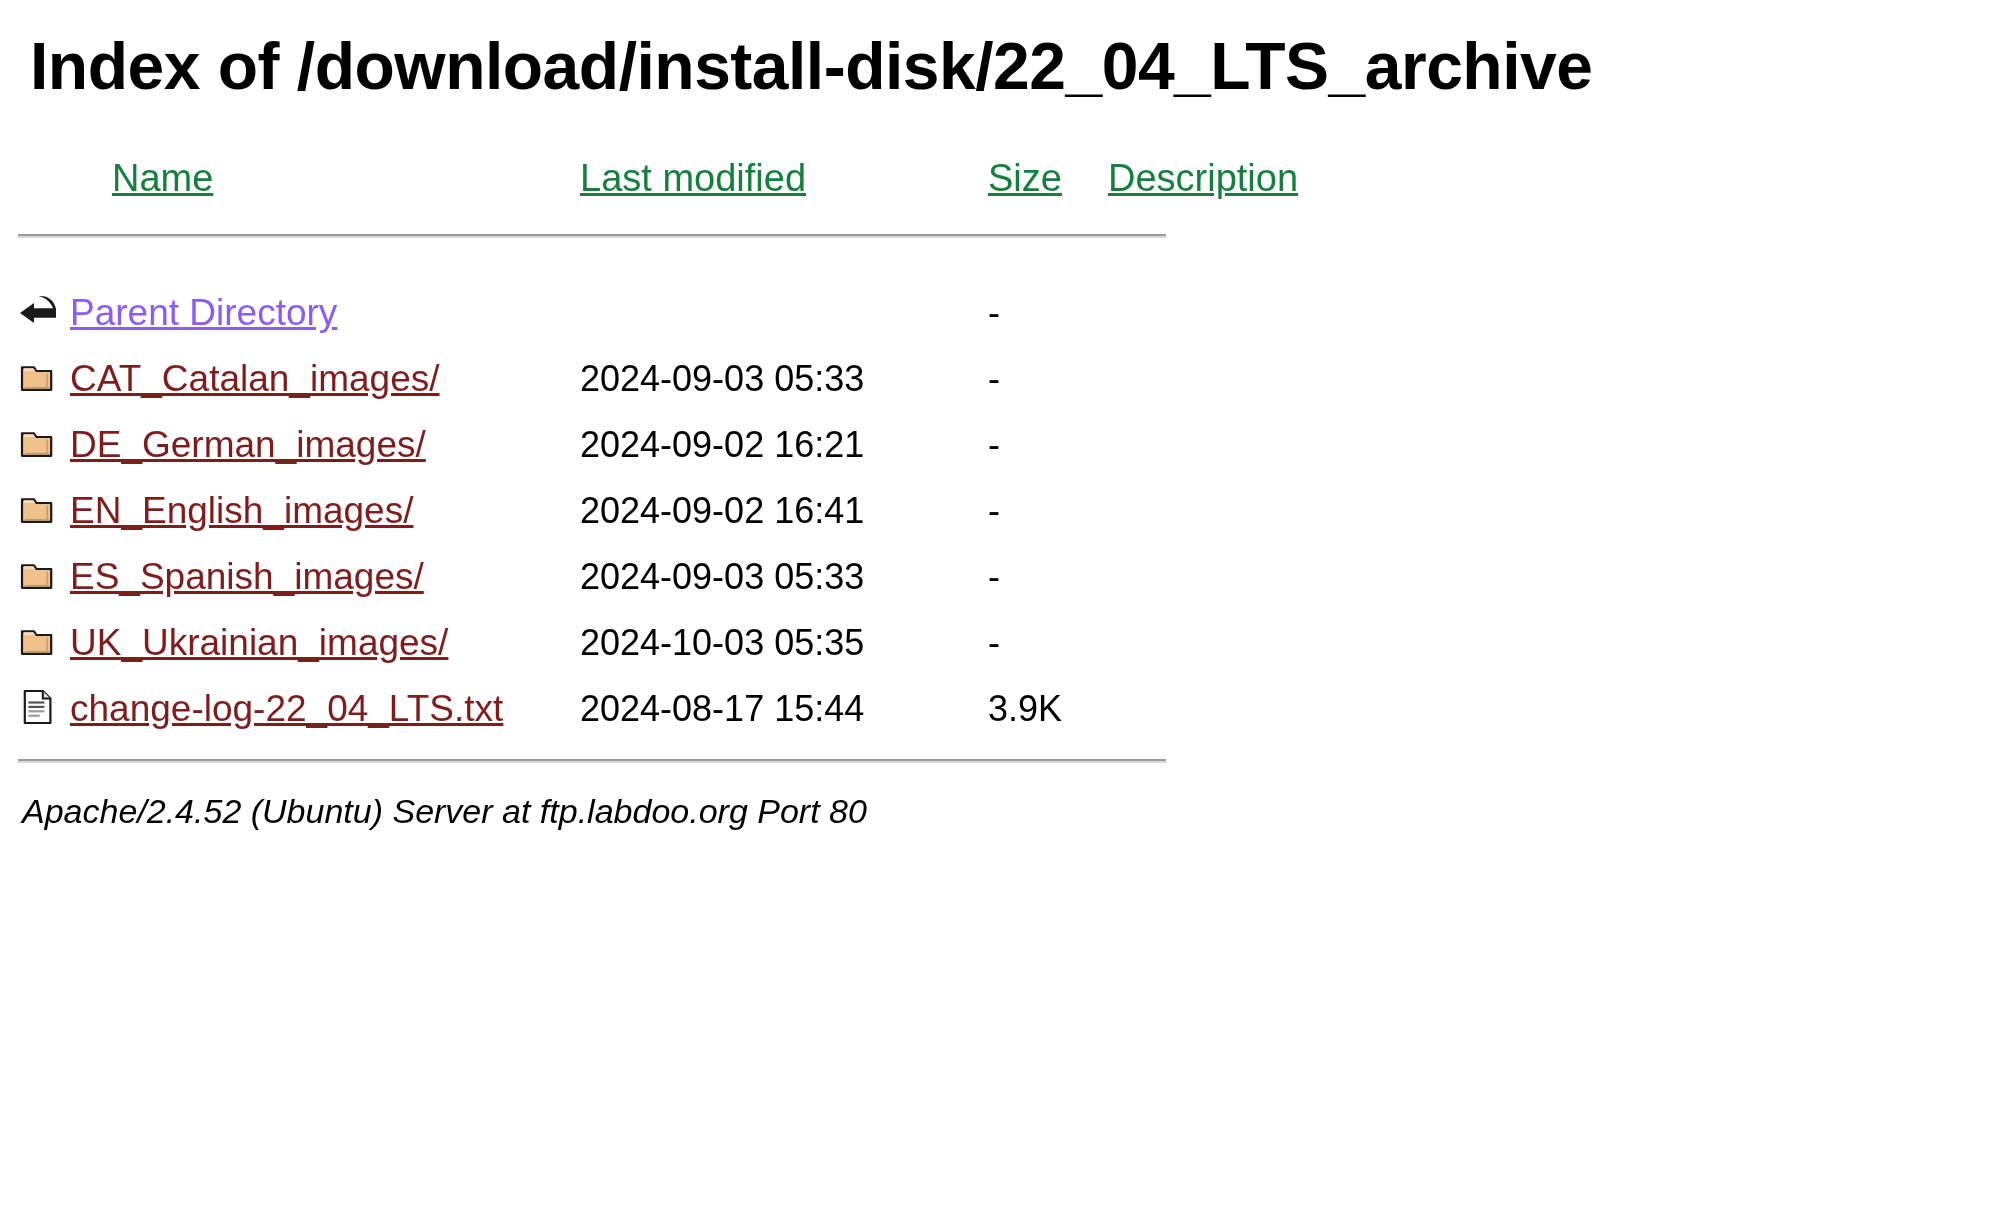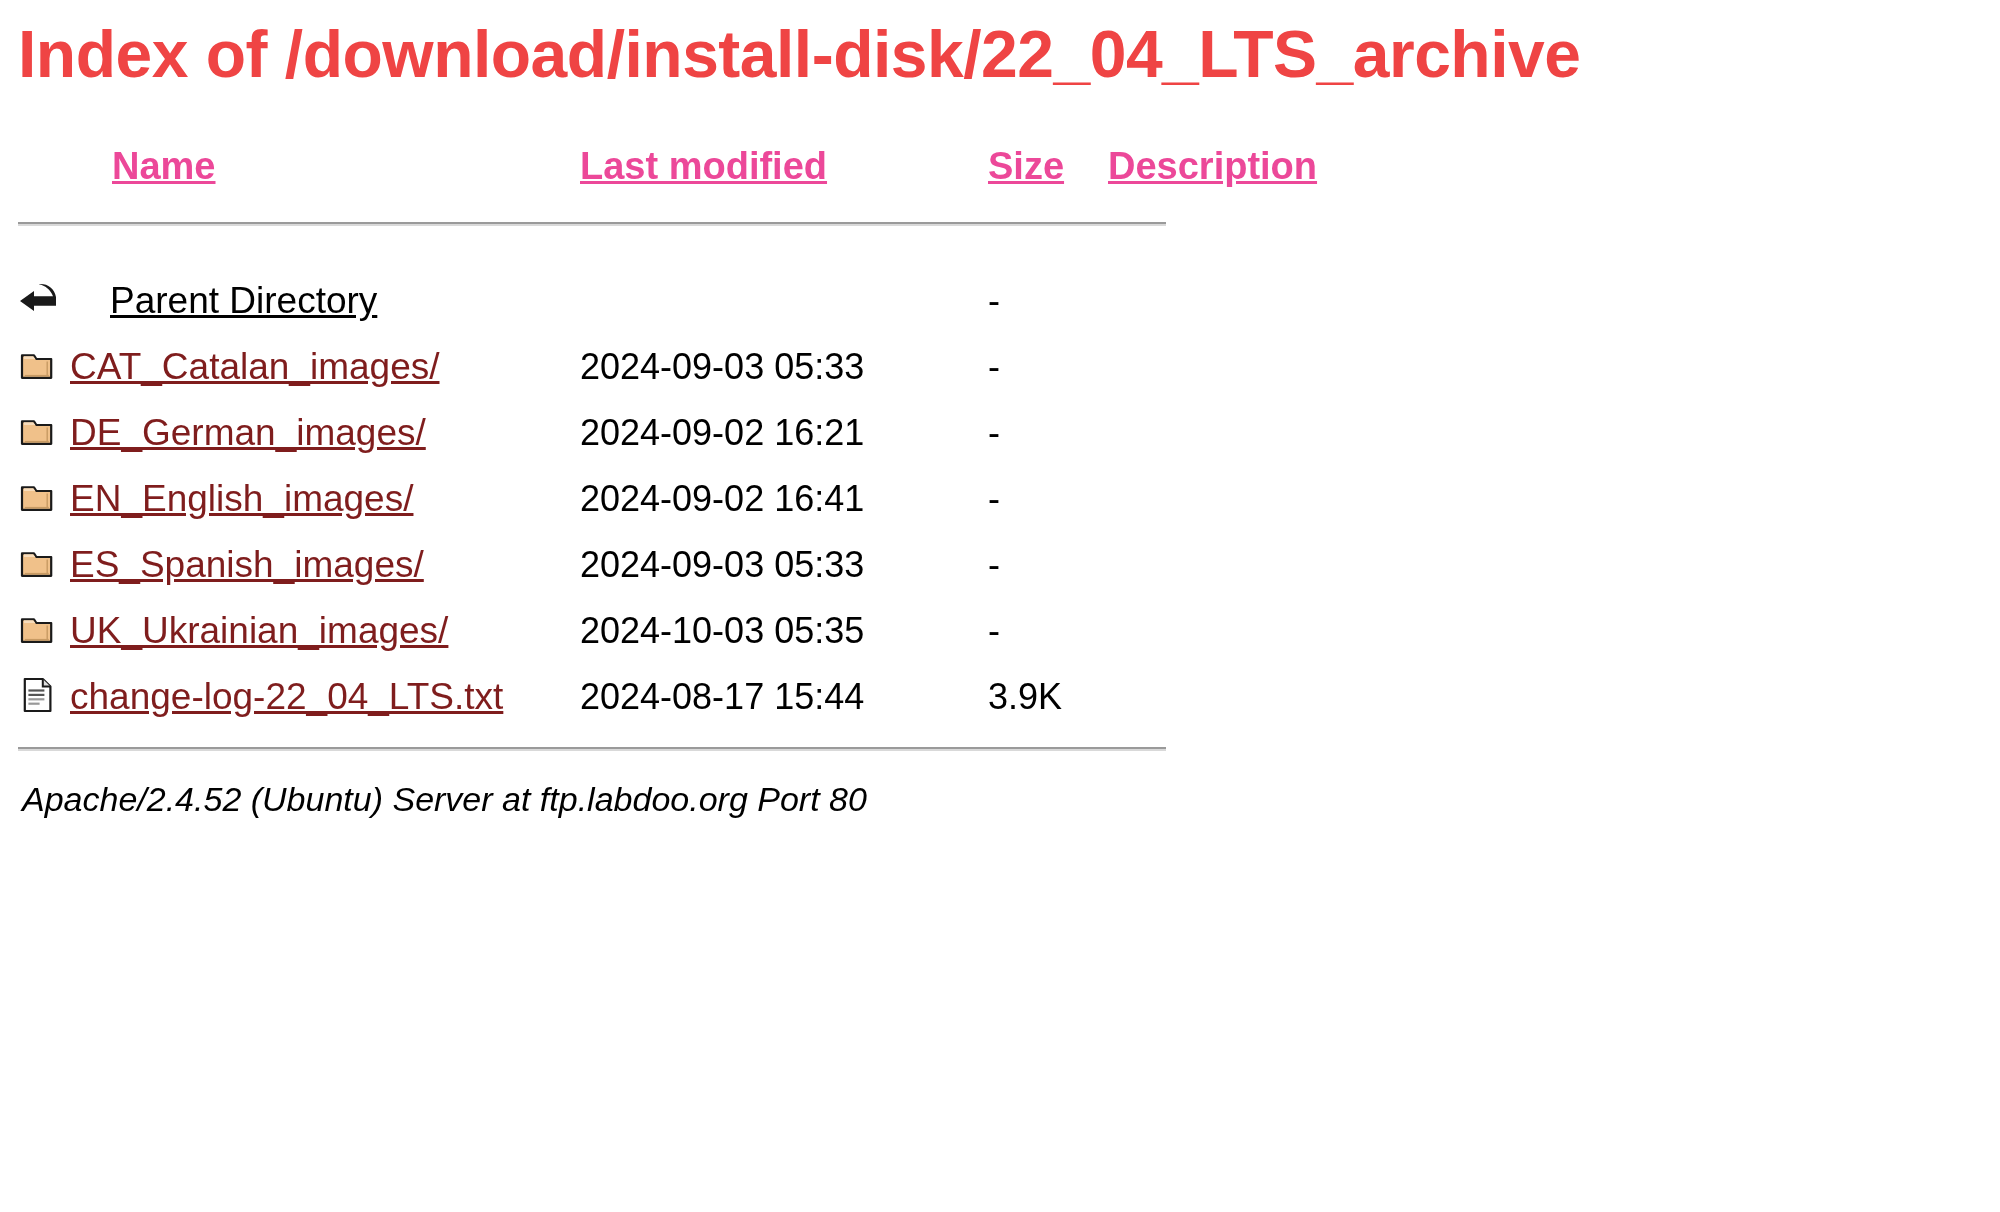--- a/index.html
+++ b/index.html
@@ -19,28 +19,28 @@
   .page {
     position: relative;
     width: 2000px;
     height: 1212px;
     padding: 0;
     box-sizing: border-box;
   }
 
   
   .page-title {
-    margin: 0;
+    margin: 12px;
     padding: 18px 12px 0 18px;
     font-size: 66px;
     font-weight: bold;
     line-height: 1.12;
     letter-spacing: -0.5px;
     white-space: nowrap;
-    color: #ef4444;
+    color: #000000;
   }
 
   
   .index-table {
     margin: 42px 0 0 0;
     border-collapse: collapse;
     font-size: 36px;
     line-height: 1.0;
   }
 
@@ -59,22 +59,22 @@
   .col-date  { width: 390px; padding-left: 10px !important; }
   .col-size  { width: 120px; padding-left: 18px !important; }
   .col-desc  { width: 220px; }
 
   
   .hdr-row th {
     padding-bottom: 12px !important;
     height: 64px;
   }
   .hdr-link {
-    color: #ec4899;
-    font-weight: bold;
+    color: #15803d;
+    font-weight: normal;
     text-decoration: underline;
     font-size: 38px;
     cursor: pointer;
   }
   .hdr-name { padding-left: 42px; }
   .hdr-date { }
   .hdr-size { }
   .hdr-desc { }
 
   
@@ -97,22 +97,21 @@
   .entry-row td {
     height: 66px;
   }
   .entry-link {
     color: #7f1d1d;
     text-decoration: underline;
     font-size: 37px;
     cursor: pointer;
   }
   .entry-link.visited {
-    color: #000000;
-    margin-left: 40px;
+    color: #8b5cf6;
   }
   .cell-date, .cell-size {
     color: #000000;
     font-size: 36px;
   }
 
   
   .spacer-row td { height: 30px; }
 
   

